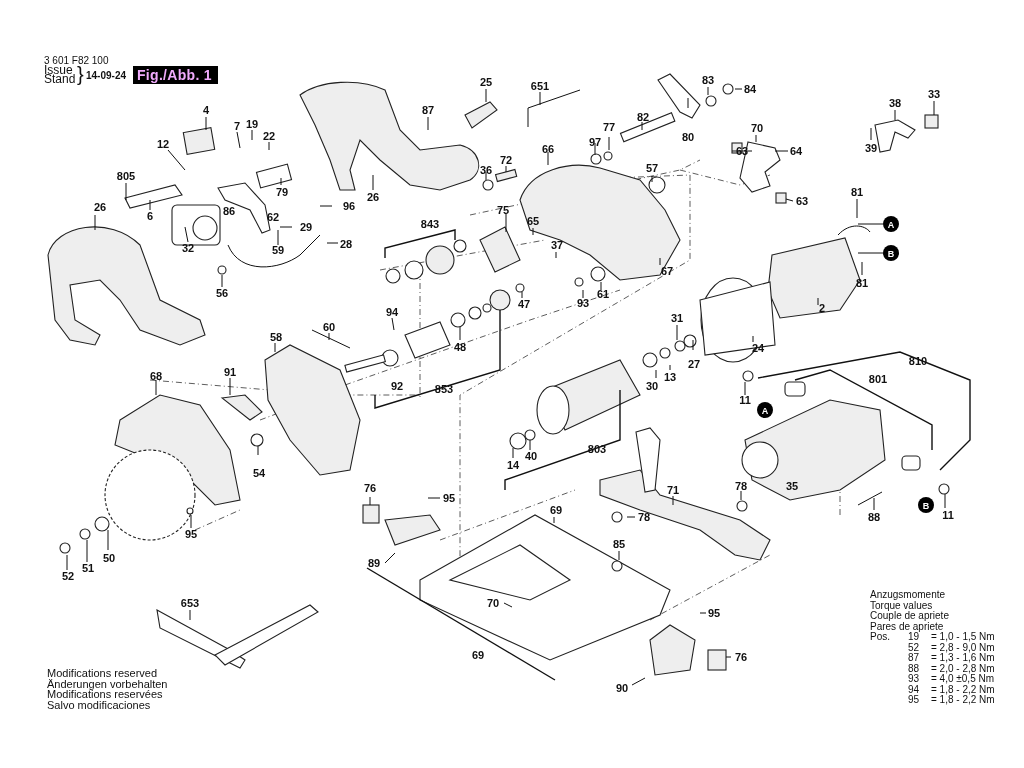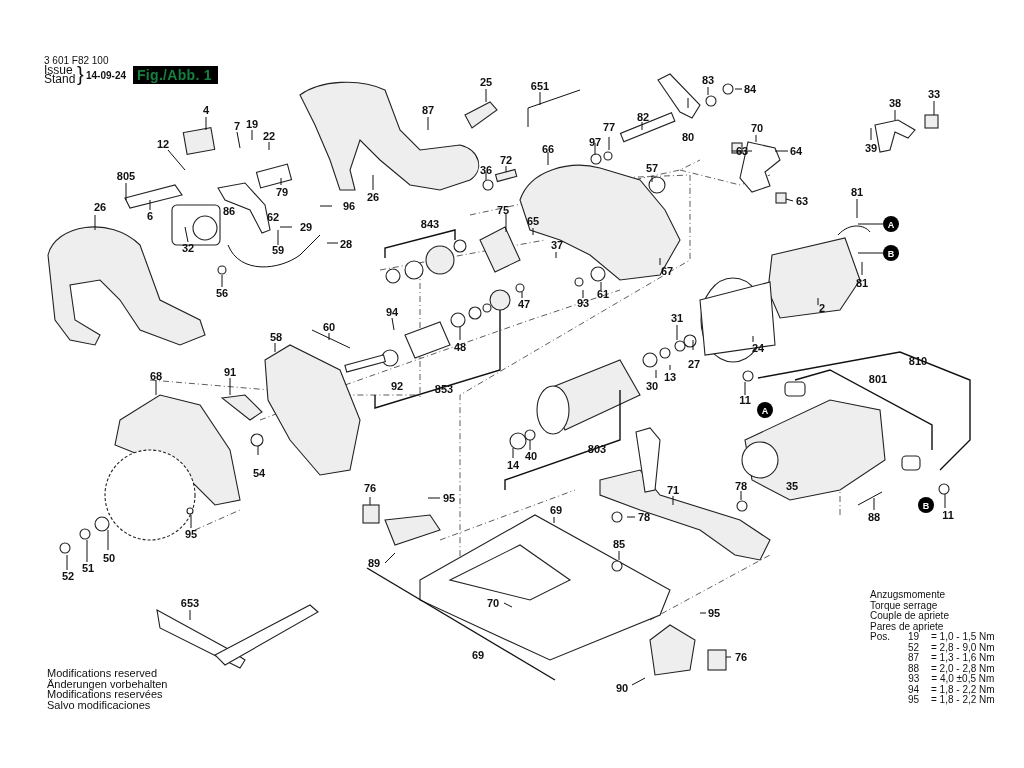--- a/index.html
+++ b/index.html
@@ -2,24 +2,24 @@
 <html><head>
 <meta charset="utf-8">
 <style>
   html, body { margin:0; padding:0; background:#ffffff; }
   body { width:1024px; height:768px; position:relative; overflow:hidden; font-family:"Liberation Sans", sans-serif; color:#111; }
   #stage { position:absolute; left:0; top:0; width:1024px; height:768px; }
   .hdr-code { position:absolute; left:44px; top:55px; font-size:10px; }
   .hdr-issue { position:absolute; left:44px; top:66px; font-size:12px; line-height:9px; }
   .hdr-brace { position:absolute; left:77px; top:64px; font-size:20px; line-height:20px; font-weight:300; }
   .hdr-date { position:absolute; left:86px; top:70px; font-size:10px;font-weight:bold; }
-  .hdr-fig { position:absolute; left:133px; top:66px; background:#000; color:#15803d; font-size:14px; font-weight:bold; padding:1px 6px 1px 4px; letter-spacing:0.3px; }
+  .hdr-fig { position:absolute; left:133px; top:66px; background:#000; color:#f0abfc; font-size:14px; font-weight:bold; padding:1px 6px 1px 4px; letter-spacing:0.3px; }
   .mods { position:absolute; left:47px; top:668px; font-size:11px; line-height:10.5px; }
   .torque { position:absolute; left:870px; top:590px; font-size:10px; line-height:10.5px; }
-  .torque .row { display:flex;justify-content:center; }
+  .torque .row { display:flex; }
   .torque .pos { width:33px; }
   .torque .pn { width:16px; text-align:right; }
   .torque .val { padding-left:12px; white-space:pre; }
   svg text.lbl { font-family:"Liberation Sans", sans-serif; font-size:11px; font-weight:bold; fill:#111; }
   svg text.circ { font-family:"Liberation Sans", sans-serif; font-size:9px; font-weight:bold; fill:#fff; }
   .part { fill:#fff; stroke:#222; stroke-width:1.1; }
   .partg { fill:#eee; stroke:#222; stroke-width:1.1; }
   .lead { stroke:#111; stroke-width:1; fill:none; }
   .dash { stroke:#333; stroke-width:0.8; fill:none; stroke-dasharray:6 3 1 3; }
   .brk { stroke:#111; stroke-width:1.4; fill:none; }
@@ -384,21 +384,21 @@
 
   <div class="mods">
     <div>Modifications reserved</div>
     <div>Änderungen vorbehalten</div>
     <div>Modifications reservées</div>
     <div>Salvo modificaciones</div>
   </div>
 
   <div class="torque">
     <div>Anzugsmomente</div>
-    <div>Torque serrage</div>
+    <div>Torque values</div>
     <div>Couple de apriete</div>
     <div>Pares de apriete</div>
     <div class="row">
         <span class="pos">Pos.</span>
         <span class="pn">19</span>
         <span class="val">= 1,0 - 1,5 Nm</span>
       </div>
     <div class="row">
         <span class="pos"></span>
         <span class="pn">52</span>

